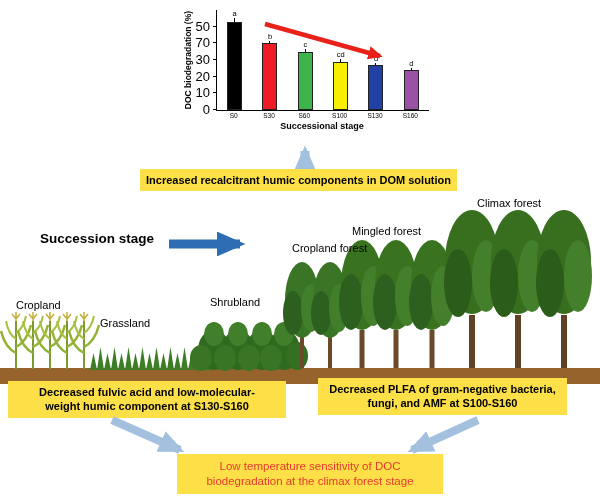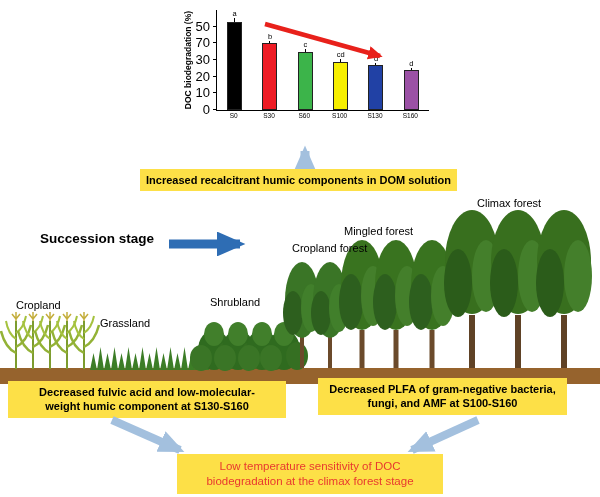--- a/index.html
+++ b/index.html
@@ -113,20 +113,21 @@
       </svg>
     </div>
     <div id="xticks">
         <div class="xtick">S0</div>
         <div class="xtick">S30</div>
         <div class="xtick">S60</div>
         <div class="xtick">S100</div>
         <div class="xtick">S130</div>
         <div class="xtick">S160</div>
       </div>
+    <div class="x-label">Successional stage</div>
   </div>
 
   <svg class="arrow-svg" style="left:291px;top:139px" width="28" height="30">
     <line x1="14" y1="30" x2="14" y2="12" stroke-width="9" marker-end="url(#mflow)" stroke="#a3c0de"></line>
   </svg>
 
   <div class="gbox" id="box-dom">Increased recalcitrant humic components in DOM solution</div>
 
   <div id="succession-label">Succession stage</div>
   <svg class="arrow-svg" style="left:166px;top:232px" width="100" height="24">
@@ -198,21 +199,21 @@
       <use href="#tree-c" x="472" y="173"></use>
         <use href="#tree-c" x="518" y="173"></use>
         <use href="#tree-c" x="564" y="173"></use>
     </g>
   </svg>
 
   <div class="stage" style="left:16px;top:299px">Cropland</div>
   <div class="stage" style="left:100px;top:317px">Grassland</div>
   <div class="stage" style="left:210px;top:296px">Shrubland</div>
   <div class="stage" style="left:292px;top:242px">Cropland forest</div>
-  <div class="stage" style="left:344px;top:225px">Mingled forest</div>
+  <div class="stage" style="left:352px;top:225px">Mingled forest</div>
   <div class="stage" style="left:477px;top:197px">Climax forest</div>
 
   <div class="gbox" id="box-fulvic">Decreased fulvic acid and low-molecular-
 weight humic component at S130-S160</div>
   <div class="gbox" id="box-plfa">Decreased PLFA of gram-negative bacteria,
 fungi, and AMF at S100-S160</div>
 
   <svg class="arrow-svg" style="left:0;top:414px" width="600" height="46">
     <line x1="112" y1="6" x2="180" y2="36" stroke-width="8" marker-end="url(#mflow)" stroke="#a3c0de"></line>
     <line x1="478" y1="6" x2="412" y2="36" stroke-width="8" marker-end="url(#mflow)" stroke="#a3c0de"></line>

